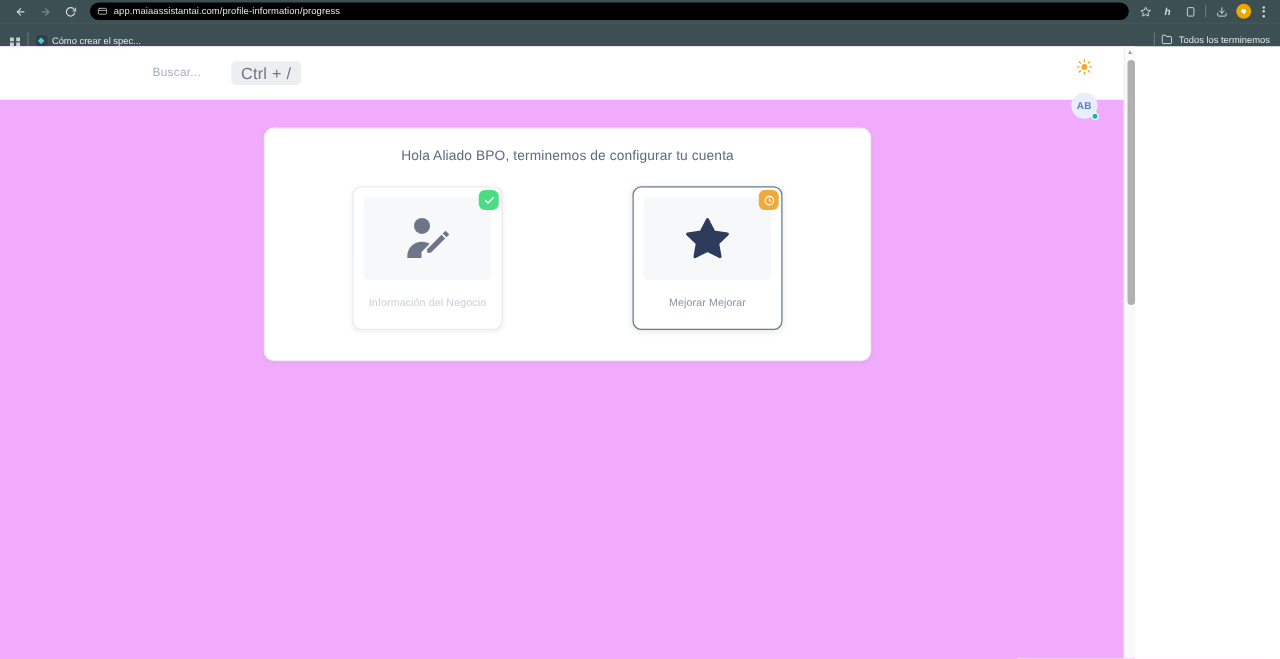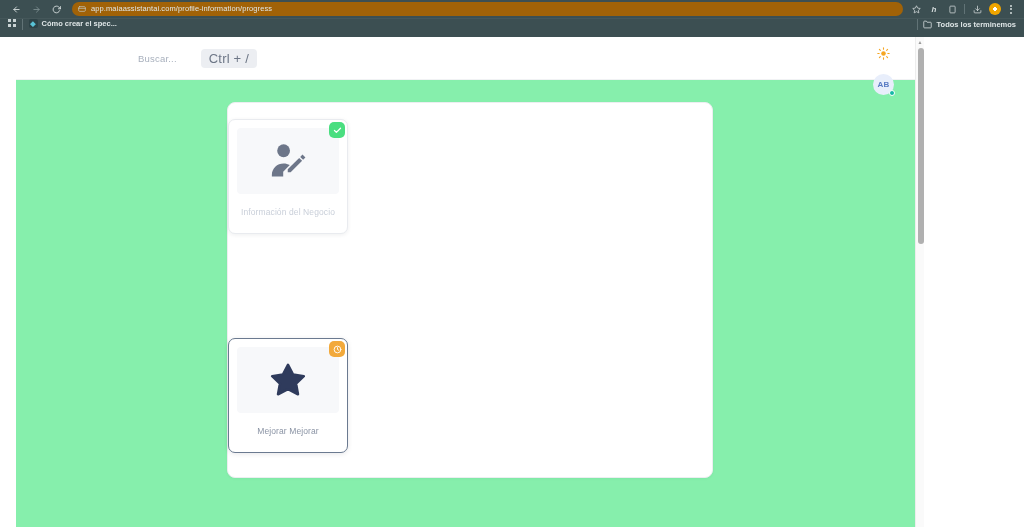--- a/index.html
+++ b/index.html
@@ -29,21 +29,21 @@
     font-size: 10px;
     line-height: 1;
     flex: none;
   }
   .nav-btn.dim { color: #7b8c8e; }
   .nav-btn svg { display: block; }
 
   .omnibox {
     flex: 1;
     height: 14px;
-    background: #a16207;
+    background: #000000;
     border-radius: 8px;
     margin-left: 6px;
     margin-right: 4px;
     display: flex;
     align-items: center;
     padding: 0 6px;
     gap: 5px;
     min-width: 0;
   }
   .omnibox .site-icon { color: #c4cecf; display:flex; align-items:center; flex:none; }
@@ -80,25 +80,24 @@
     display: flex; flex-direction: column; align-items: center; justify-content: center;
     gap: 1.5px;
     flex: none;
   }
   .kebab i { width: 2px; height: 2px; background: #d5dcdd; border-radius: 50%; display: block; }
 
   
   .bookmark-row {
     height: 19px;
     display: flex;
-    align-items: flex-start;
+    align-items: flex-end;
     padding: 0 8px;
     gap: 6px;
     border-top: 1px solid rgba(255,255,255,0.05);
-    font-weight: bold;
   }
   .apps-grid { display: grid; grid-template-columns: repeat(2,3px); gap: 1.5px; flex:none; }
   .apps-grid i { width: 3px; height: 3px; background: #c9d3d4; display:block; }
   .bm-sep { width:1px; height:11px; background:#617376; flex:none; }
   .bookmark-item {
     display: flex; align-items: center; gap: 4px;
     color: #dfe6e7; font-size: 7.5px; white-space: nowrap;
   }
   .bm-favicon {
     width: 9px; height: 9px; border-radius: 2px;
@@ -112,23 +111,22 @@
     display: flex; align-items: center; gap: 5px;
     color: #dfe6e7; font-size: 7.5px;
     white-space: nowrap;
   }
 
   
   .viewport {
     position: relative;
     width: 908px;
     height: 490px;
-    background: #86efac;
+    background: #f0abfc;
     overflow: hidden;
-    margin-left: 16px;
   }
   .app-header {
     height: 43px;
     background: #ffffff;
     display: flex;
     align-items: center;
     padding-left: 122px;
     padding-right: 30px;
     border-bottom: 1px solid #f1f2f4;
   }
@@ -208,21 +206,20 @@
     text-align: center;
     color: #5d6b82;
     font-size: 11px;
     letter-spacing: 0.1px;
     margin-bottom: 18px;
   }
   .cards {
     display: flex;
     justify-content: center;
     gap: 104px;
-    flex-direction: column;
   }
   .task-card {
     width: 120px;
     background: #fff;
     border: 1px solid #e9ebef;
     border-radius: 7px;
     box-shadow: 0 1px 4px rgba(16,24,40,0.07);
     position: relative;
     overflow: visible;
   }
@@ -392,20 +389,21 @@
       </div>
       <div class="avatar-app">
         <span>AB</span>
         <span class="status-dot"></span>
       </div>
     </div>
   </div>
 
   <div class="main">
     <div class="panel">
+      <div class="panel-title">Hola Aliado BPO, terminemos de configurar tu cuenta</div>
 
       <div class="cards">
 
         <div class="task-card">
           <div class="badge done">
             <svg width="9" height="9" viewBox="0 0 24 24" fill="none" stroke="currentColor" stroke-width="3.4" stroke-linecap="round" stroke-linejoin="round">
                 <polyline points="20 6 9 17 4 12"></polyline>
               </svg>
           </div>
           <div class="card-icon-area">

